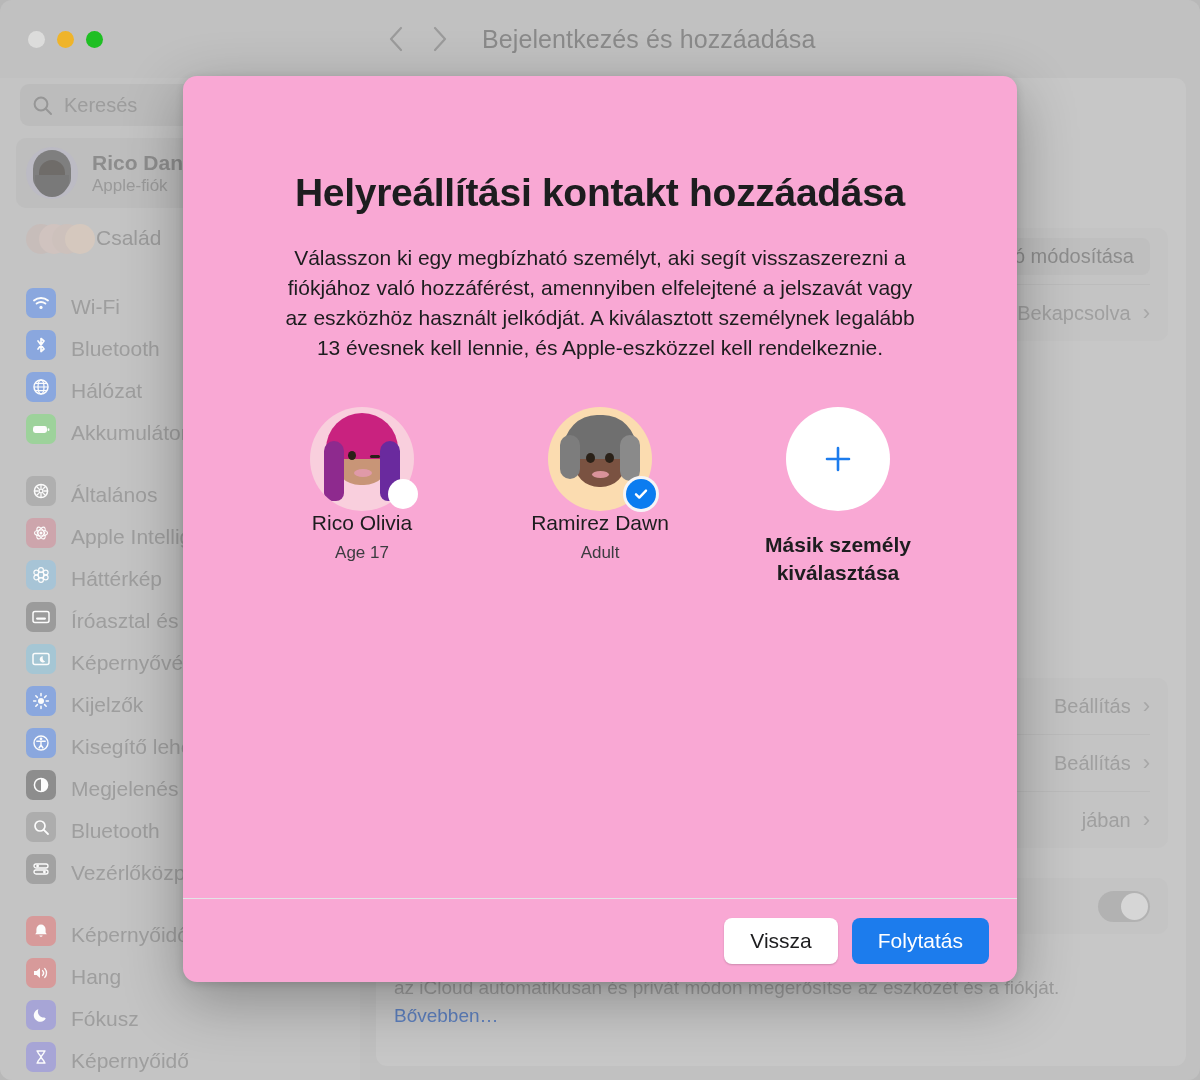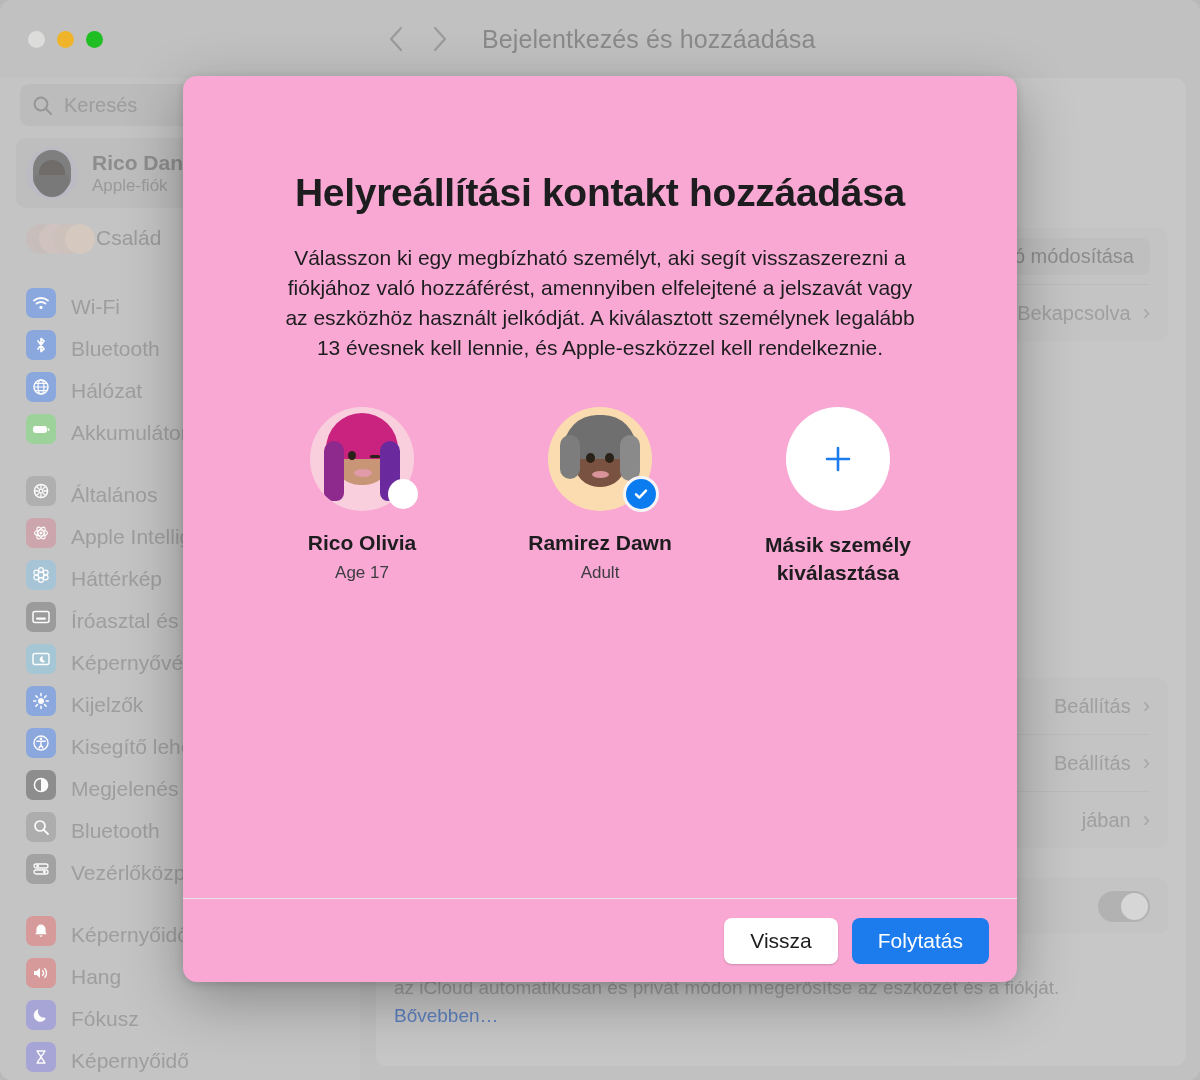--- a/index.html
+++ b/index.html
@@ -178,21 +178,21 @@
     background:#ffffff;
   }
   .badge-check {
     position:absolute; right:-4px; bottom:2px;
     width:30px; height:30px; border-radius:50%;
     background:#0b7cf0;
     display:flex; align-items:center; justify-content:center;
     box-shadow:0 0 0 3px #f5f5f7;
   }
   .badge-check svg { display:block; }
-  .p-name { margin-top:20px; font-size:21px; font-weight:bold; color:#1d1d1f; }
+  .p-name { font-size:21px; font-weight:normal; color:#1d1d1f; }
   .p-sub  { margin-top:8px; font-size:17px; color:#3c3c40; }
 
   
   .m-face  { position:absolute; border-radius:50%; }
   .m-eye   { position:absolute; background:#2a2118; border-radius:50%; }
   .m-mouth { position:absolute; border-radius:50%; }
 
   .addbtn {
     width:104px; height:104px; border-radius:50%;
     background:#ffffff; display:flex; align-items:center; justify-content:center;

